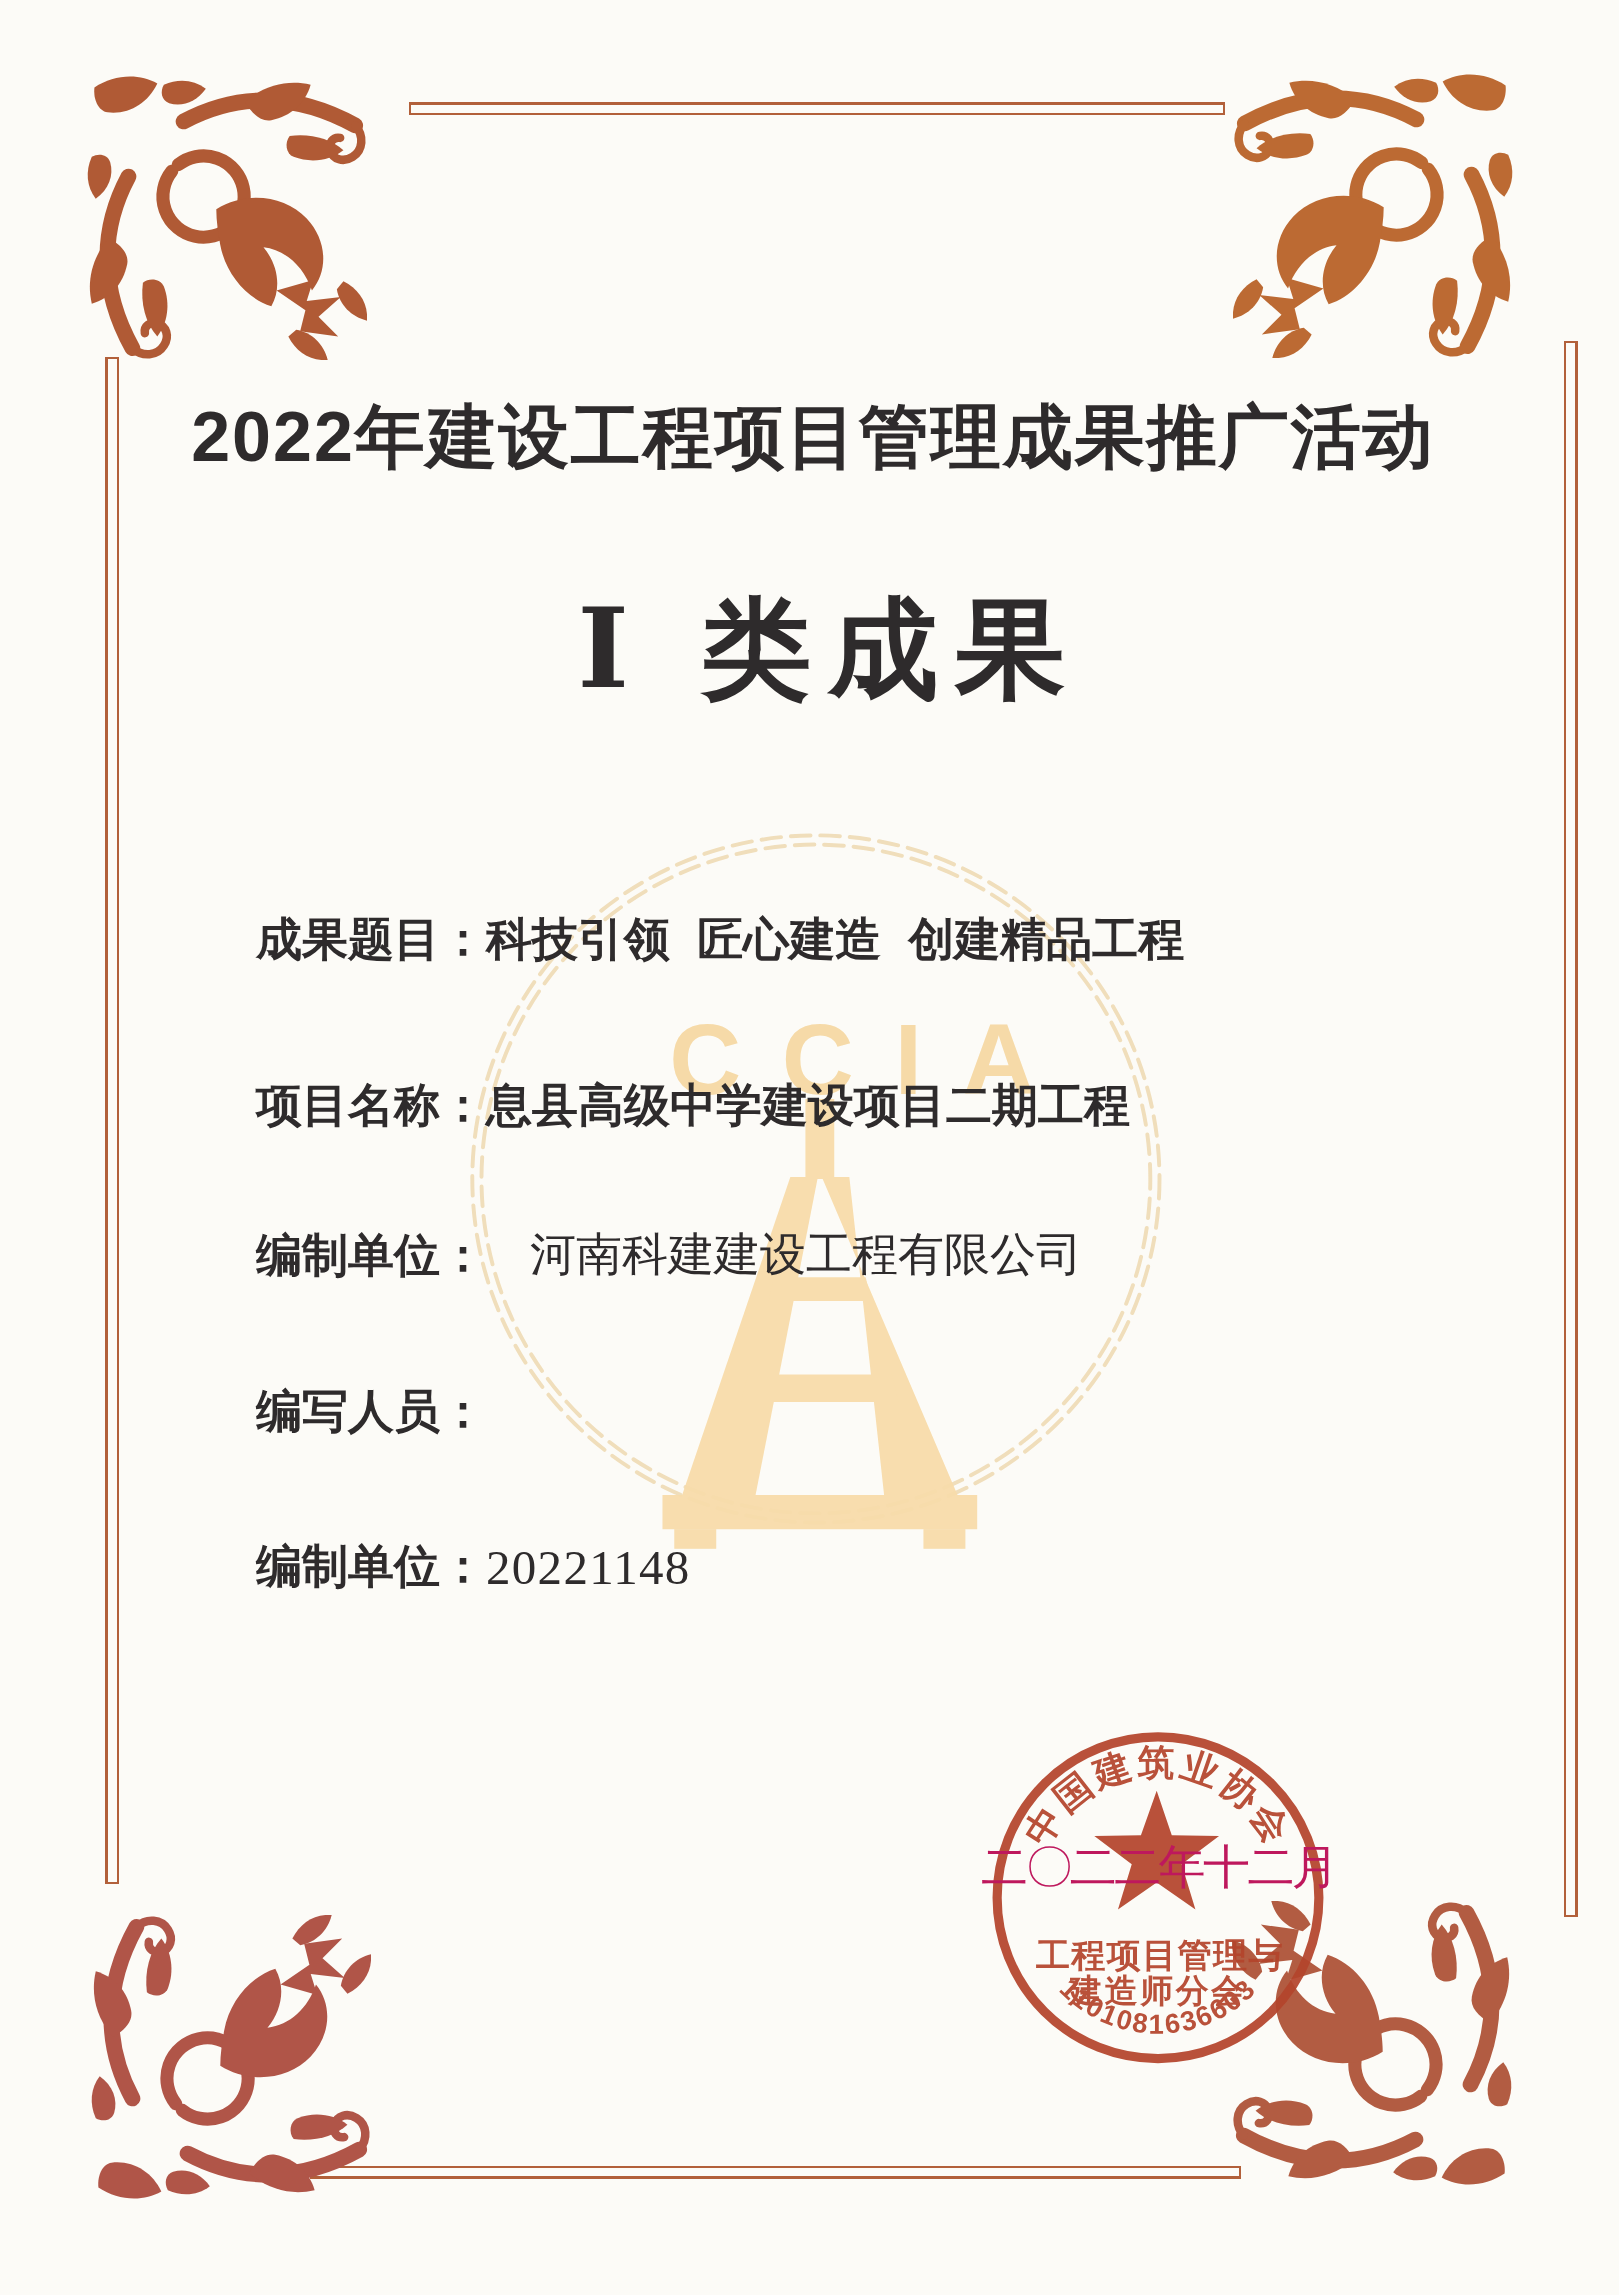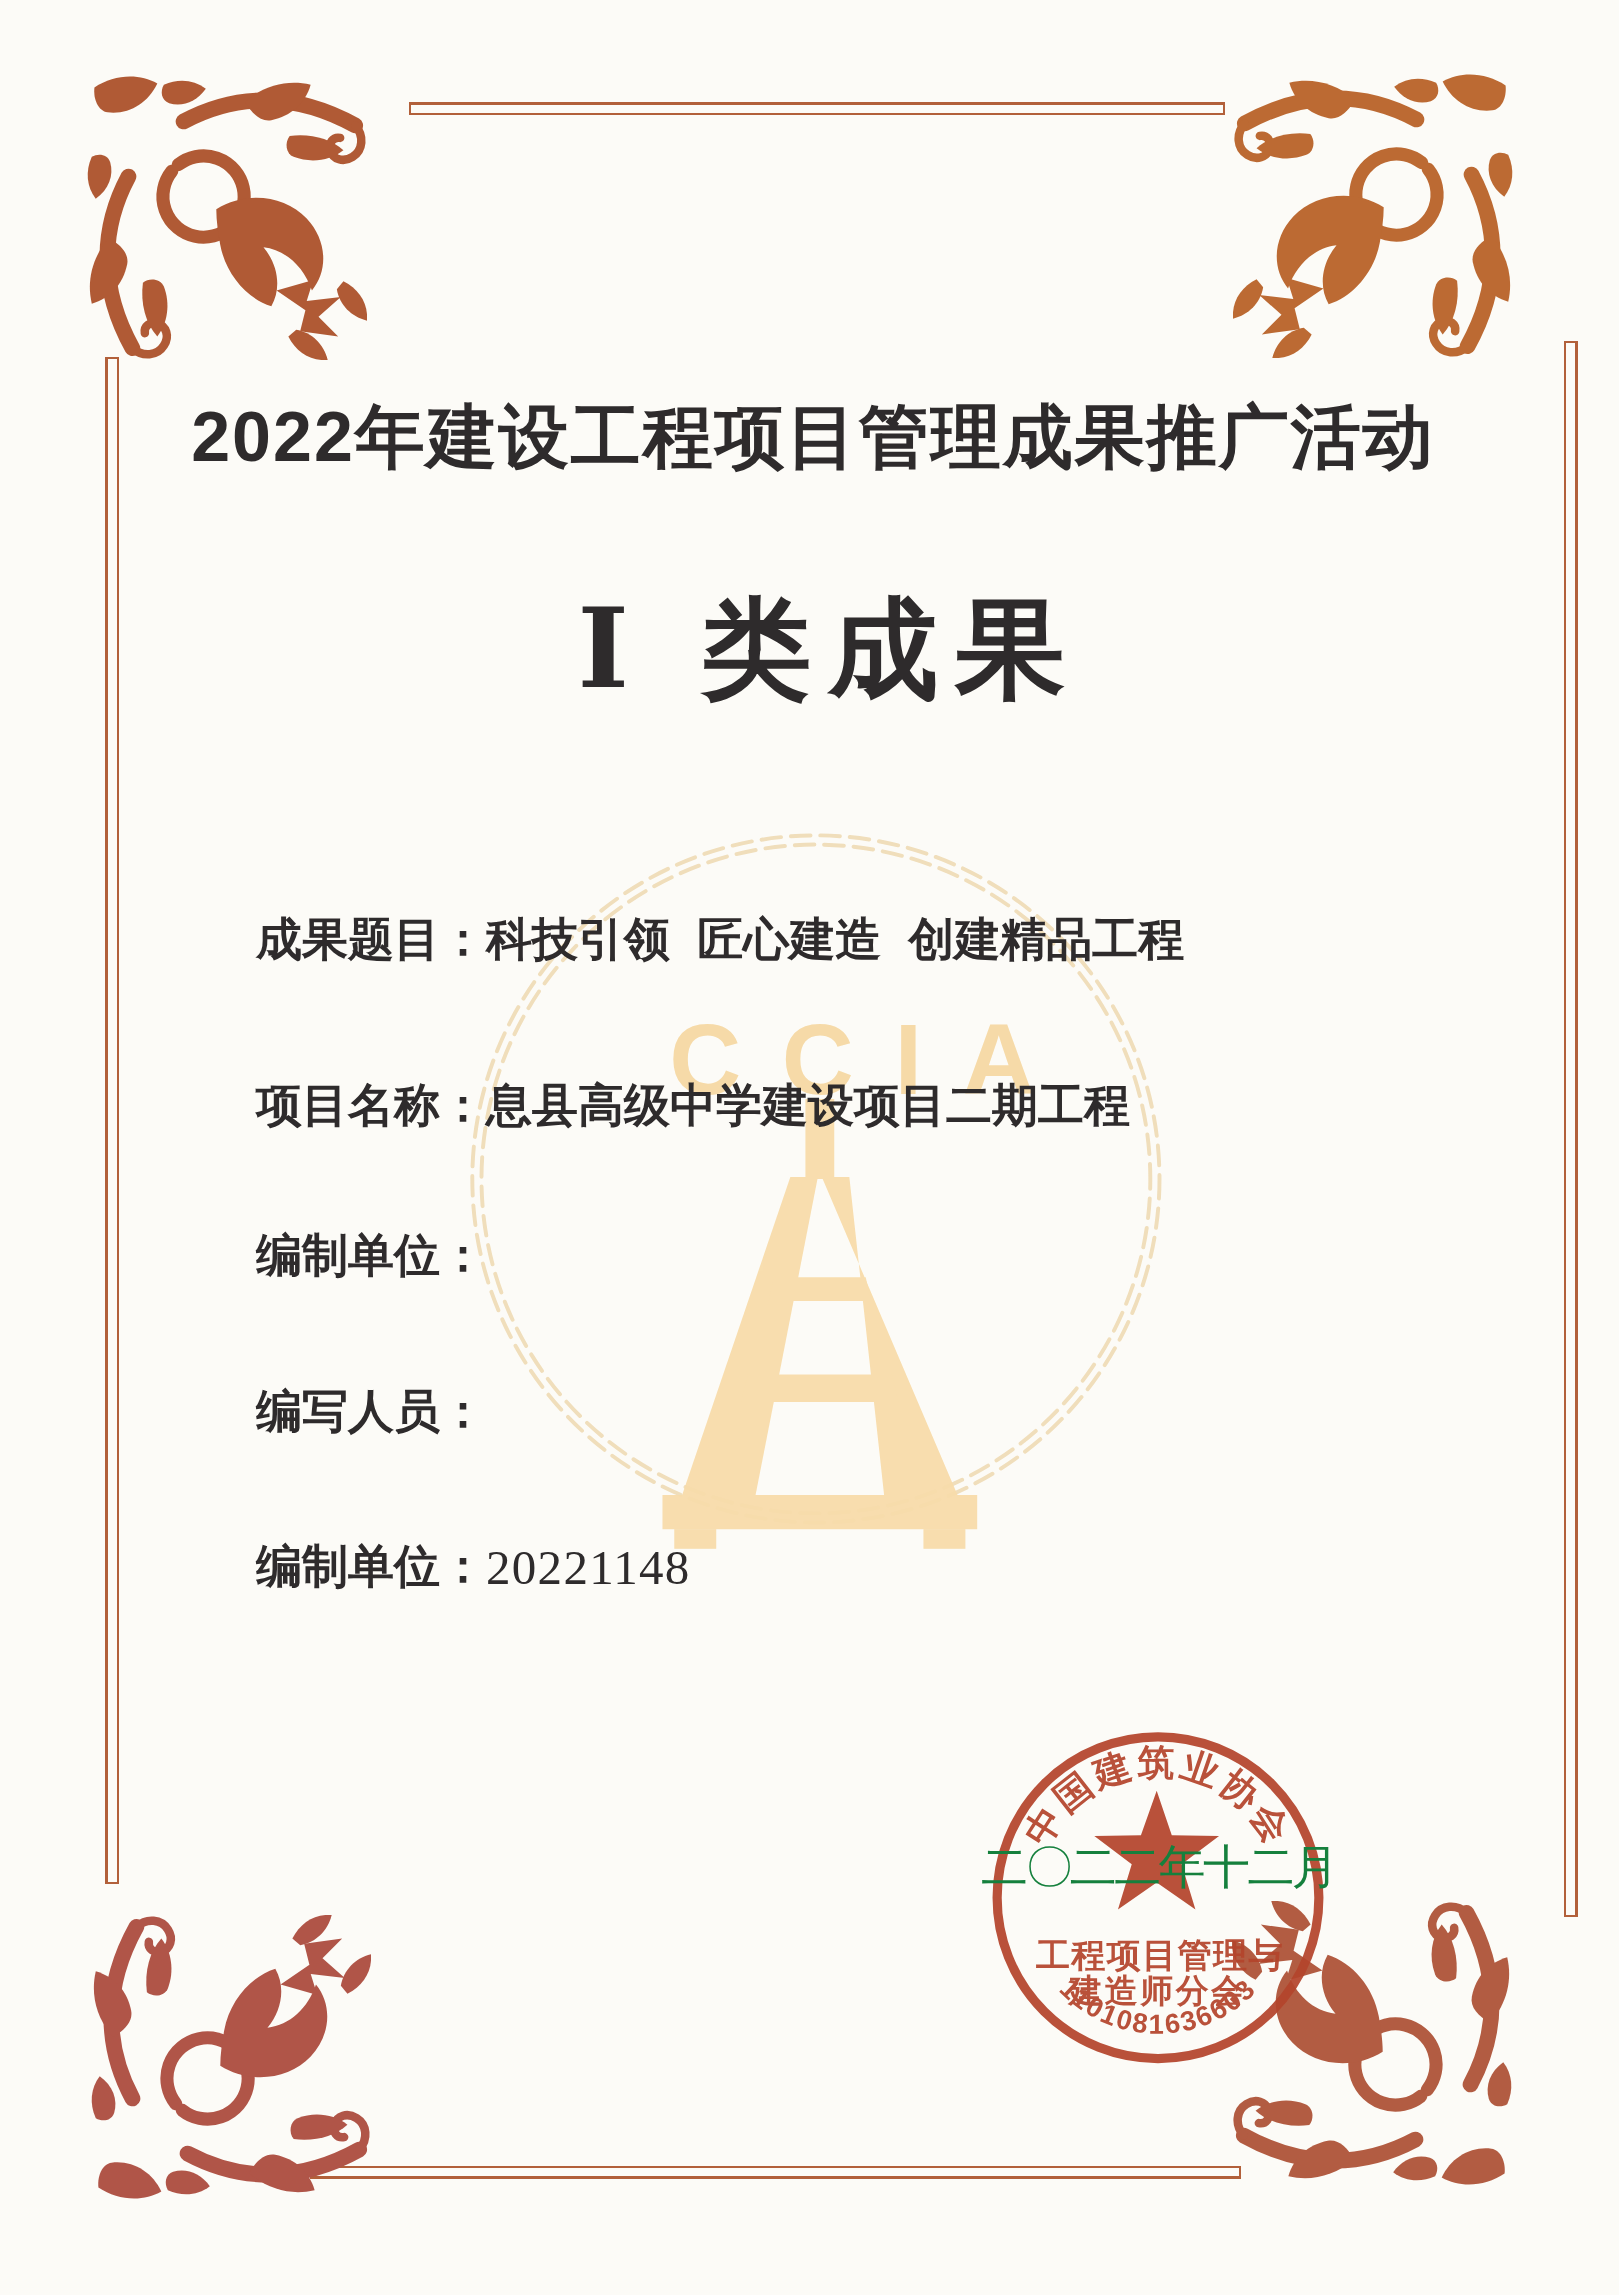--- a/index.html
+++ b/index.html
@@ -42,21 +42,21 @@
   .v-bold {font-weight:700;font-size:46px;word-spacing:14.4px;}
   .v-serif{font-family:"Liberation Serif",serif;font-weight:400;font-size:46px;word-spacing:11.8px;}
   .v-num  {font-family:"Liberation Serif",serif;font-weight:400;font-size:49px;letter-spacing:1.3px;}
   #row-0{top:916px;} #row-1{top:1082px;} #row-2{top:1232px;gap:44px;}
   #row-3{top:1388px;text-align:center;} #row-4{top:1543px;}
   
   #seal{left:984px;top:1725px;width:348px;height:348px;z-index:5;opacity:.93;}
   #issue-date{
     left:981px;top:1836px;z-index:6;
     font-family:"Liberation Serif",serif;font-size:47px;letter-spacing:-2.6px;
-    color:#15803d;white-space:nowrap;
+    color:#be185d;white-space:nowrap;
   }
 </style>
 </head>
 <body>
 
 <svg id="watermark" class="abs" viewBox="0 0 2470 3500" xmlns="http://www.w3.org/2000/svg">
   <g fill="none" stroke="#eed9b1" opacity="0.85">
     <circle cx="1244" cy="1798" r="524" stroke-width="6" stroke-dasharray="30 15" stroke-linecap="round"></circle>
     <circle cx="1244" cy="1798" r="510" stroke-width="6" stroke-dasharray="30 15" stroke-dashoffset="15" stroke-linecap="round"></circle>
   </g>
@@ -118,20 +118,21 @@
 <div id="row-0" class="row">
   <span class="lbl">成果题目：</span>
   <span class="v-bold">科技引领 匠心建造 创建精品工程</span>
 </div>
 <div id="row-1" class="row">
   <span class="lbl">项目名称：</span>
   <span class="v-bold">息县高级中学建设项目二期工程</span>
 </div>
 <div id="row-2" class="row">
   <span class="lbl">编制单位：</span>
+  <span class="v-serif">河南科建建设工程有限公司</span>
 </div>
 <div id="row-3" class="row">
   <span class="lbl">编写人员：</span>
 </div>
 <div id="row-4" class="row">
   <span class="lbl">编制单位：</span>
   <span class="v-num">20221148</span>
 </div>
 
 <svg id="seal" class="abs" viewBox="0 0 530 530" xmlns="http://www.w3.org/2000/svg">

